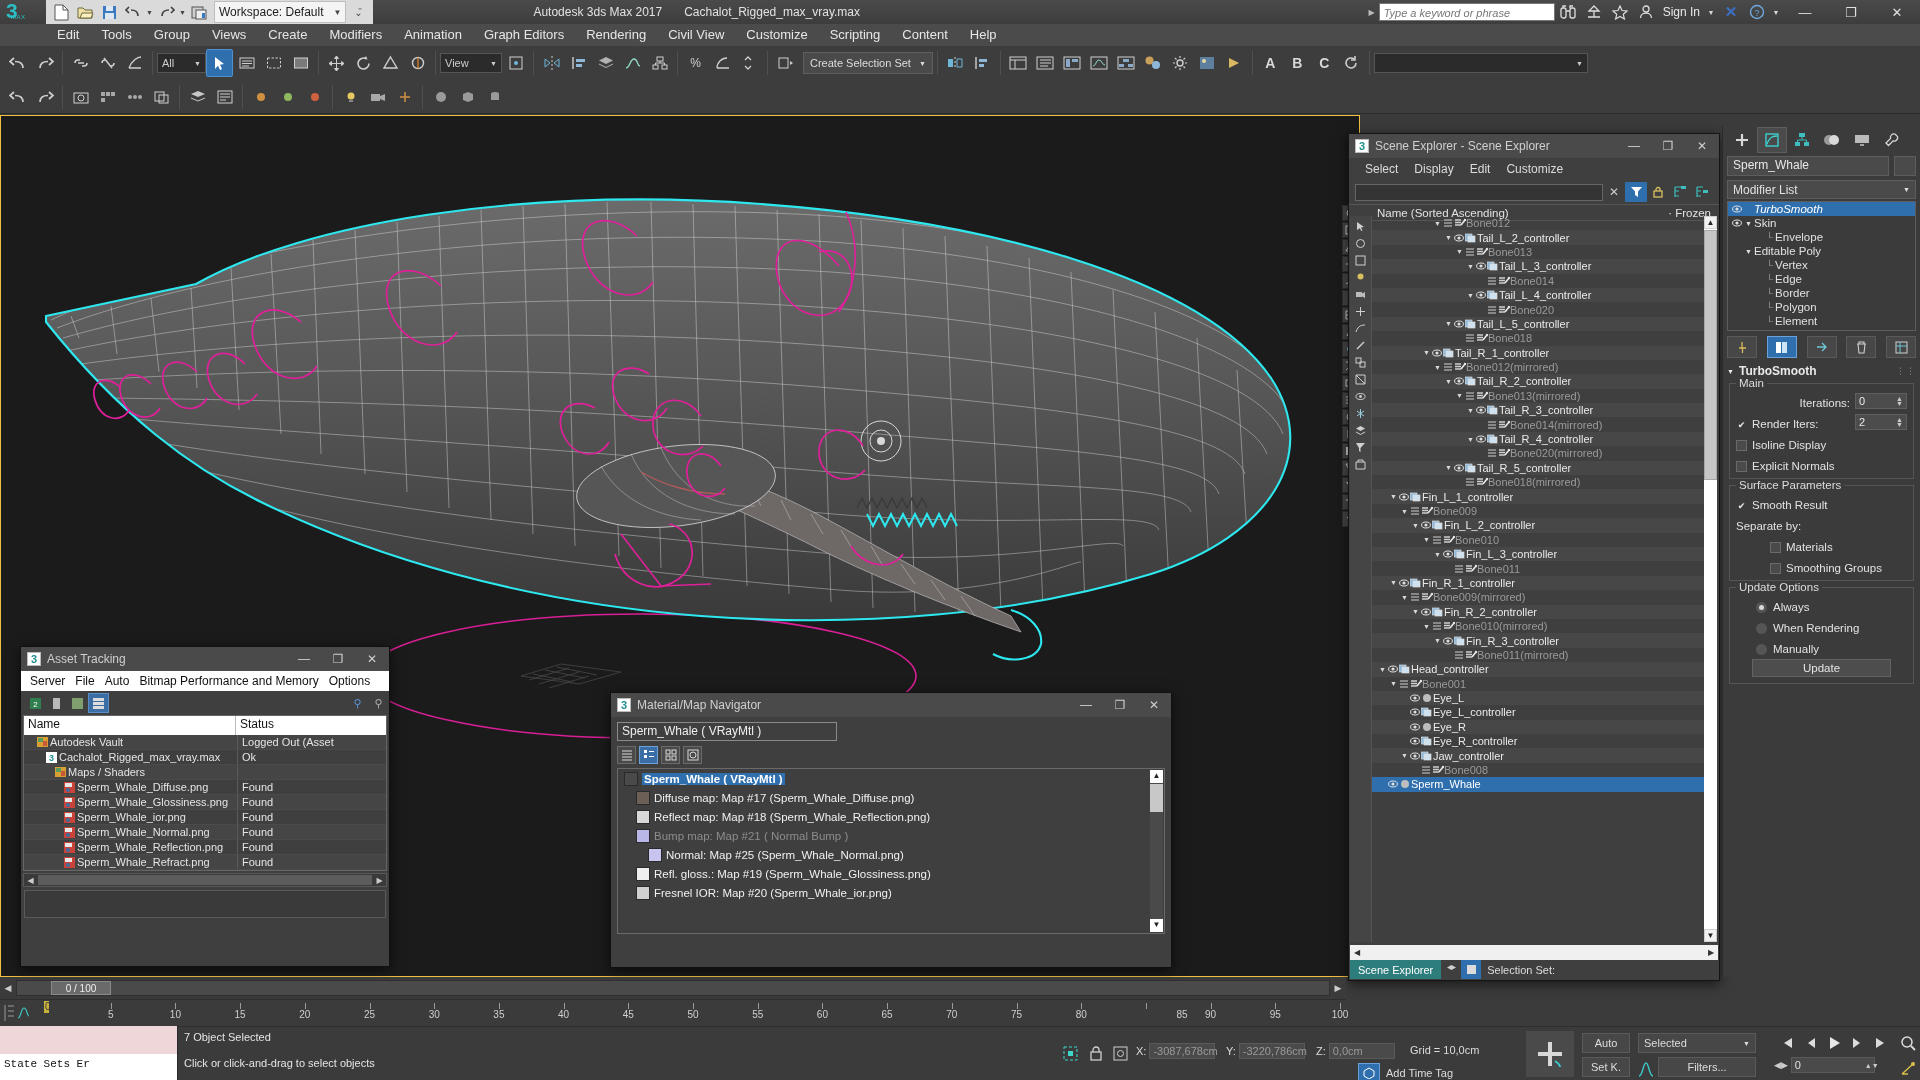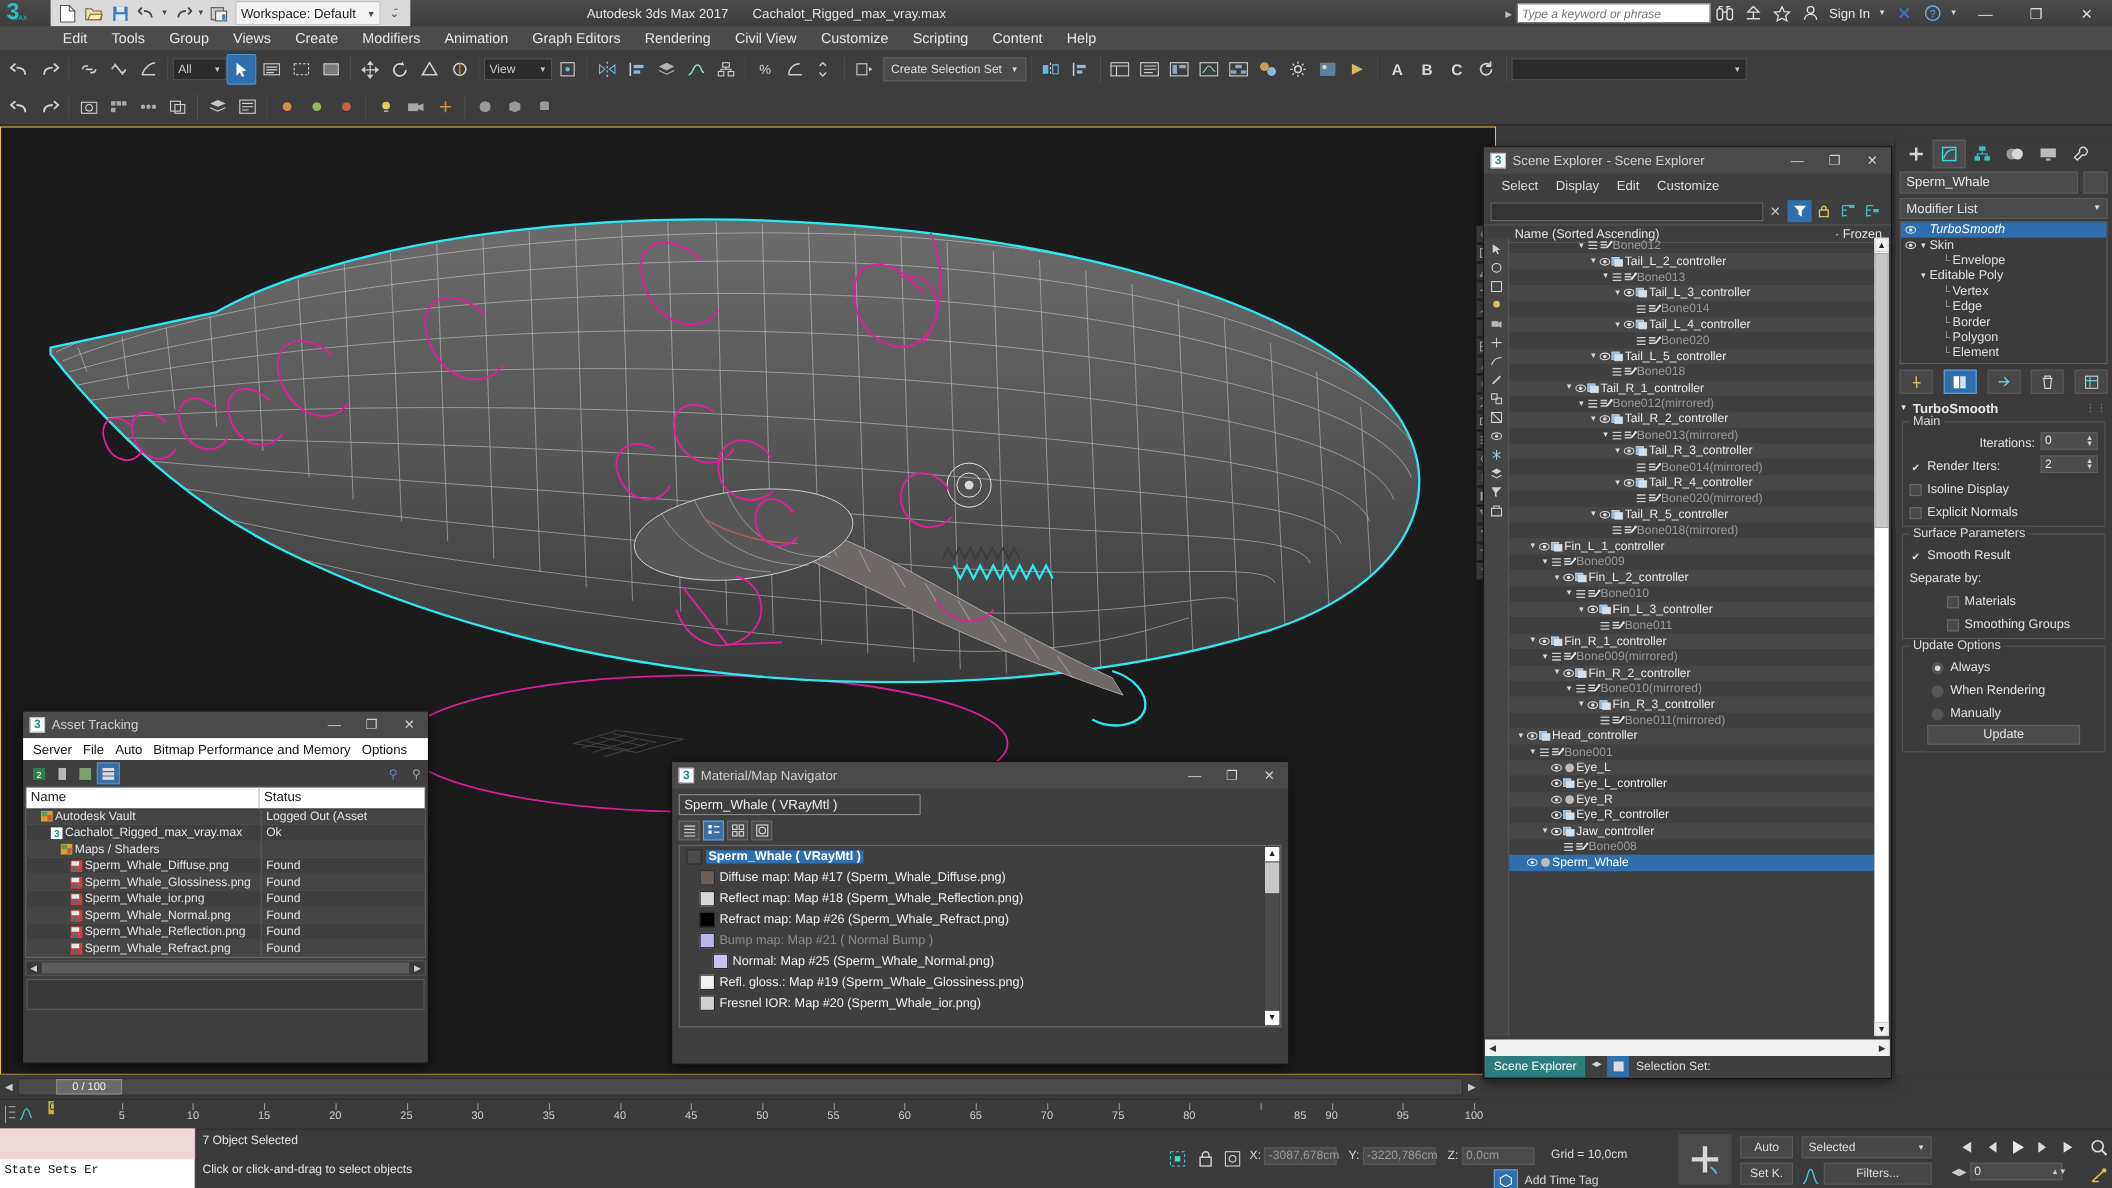--- a/index.html
+++ b/index.html
@@ -1146,24 +1146,20 @@
           <span class="sw" style="background: rgb(74, 74, 74);"></span>
           <span class="lbl">Sperm_Whale  ( VRayMtl )</span>
         </div>
         <div class="mt-row" style="padding-left: 18px;">
           <span class="sw" style="background: rgb(107, 95, 86);"></span>
           <span class="lbl">Diffuse map: Map #17 (Sperm_Whale_Diffuse.png)</span>
         </div>
         <div class="mt-row" style="padding-left: 18px;">
           <span class="sw" style="background: rgb(216, 216, 216);"></span>
           <span class="lbl">Reflect map: Map #18 (Sperm_Whale_Reflection.png)</span>
-        </div>
-        <div class="mt-row" style="padding-left: 18px;">
-          <span class="sw" style="background: rgb(0, 0, 0);"></span>
-          <span class="lbl">Refract map: Map #26 (Sperm_Whale_Refract.png)</span>
         </div>
         <div class="mt-row dim" style="padding-left: 18px;">
           <span class="sw" style="background: rgb(185, 182, 232);"></span>
           <span class="lbl">Bump map: Map #21  ( Normal Bump )</span>
         </div>
         <div class="mt-row" style="padding-left: 30px;">
           <span class="sw" style="background: rgb(199, 197, 239);"></span>
           <span class="lbl">Normal: Map #25 (Sperm_Whale_Normal.png)</span>
         </div>
         <div class="mt-row" style="padding-left: 18px;">

